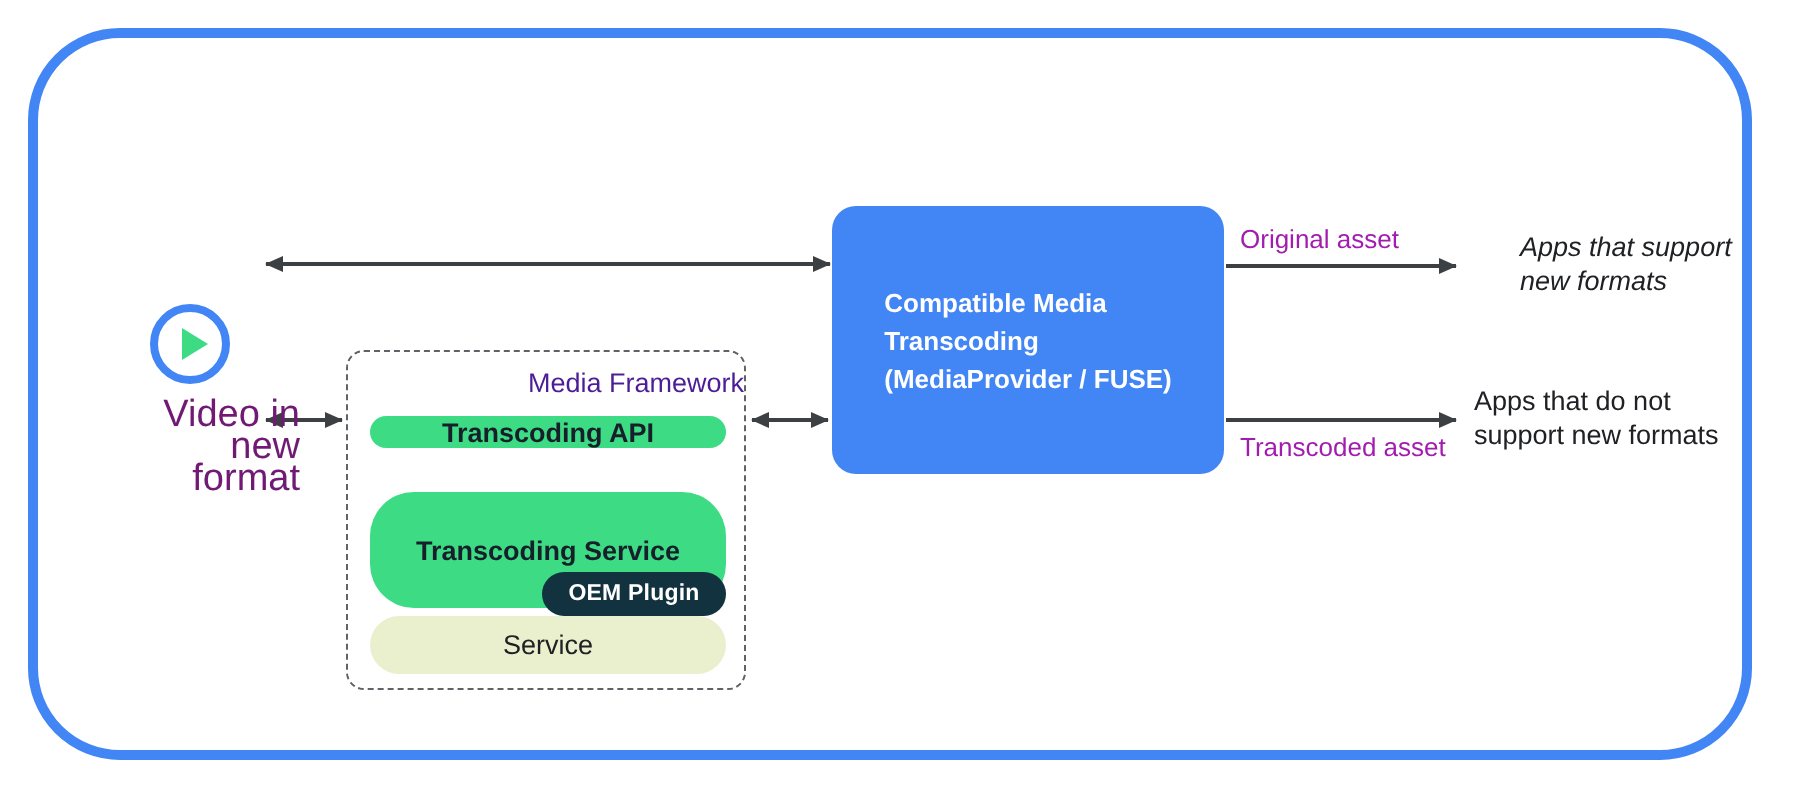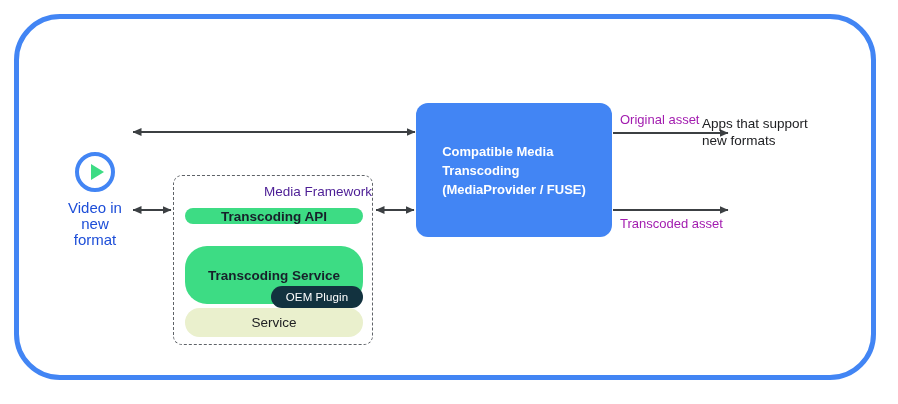--- a/index.html
+++ b/index.html
@@ -50,24 +50,25 @@
   }
   .play-triangle {
     width: 0;
     height: 0;
     border-top: 8px solid transparent;
     border-bottom: 8px solid transparent;
     border-left: 13px solid #3ddc84;
     margin-left: 4px;
   }
   .video-label {
-    font-size: 15px;
-    color: #1d4ed8;
+    font-size: 19px;
+    color: #701a75;
     line-height: 16px;
     white-space: pre-line;
+    text-align: right;
   }
   
   .media-framework {
     position: absolute;
     left: 173px;
     top: 175px;
     width: 200px;
     height: 170px;
     border: 1.6px dashed #5f6368;
     border-radius: 9px;
@@ -124,21 +125,21 @@
   .oem-badge {
     position: absolute;
     left: 97px;
     top: 110px;
     width: 92px;
     height: 22px;
     background: #12323f;
     color: #ffffff;
     border-radius: 12px;
     font-size: 11.5px;
-    font-weight: normal;
+    font-weight: bold;
     display: flex;
     align-items: center;
     justify-content: center;
     letter-spacing: 0.1px;
   }
   
   .cmt-box {
     position: absolute;
     left: 416px;
     top: 103px;
@@ -174,21 +175,21 @@
   }
   .label-original { left: 620px; top: 112px; }
   .label-transcoded { left: 620px; top: 216px; }
   .apps-label {
     position: absolute;
     font-size: 13.5px;
     color: #202124;
     line-height: 17px;
     white-space: pre-line;
   }
-  .apps-support { left: 702px; top: 115px; }
+  .apps-support { left: 760px; top: 115px; font-style: italic; }
   .apps-nosupport { left: 737px; top: 192px; }
 </style>
 </head>
 <body>
 
 <div id="canvas">
 
   <div class="outer-frame"></div>
 
   <svg class="arrow-layer" viewBox="0 0 898 404" xmlns="http://www.w3.org/2000/svg">
@@ -247,14 +248,16 @@
 Transcoding
 (MediaProvider / FUSE)</div>
 
   <div class="asset-label label-original">Original asset</div>
 
   <div class="asset-label label-transcoded">Transcoded asset</div>
 
   <div class="apps-label apps-support">Apps that support
 new formats</div>
 
+  <div class="apps-label apps-nosupport">Apps that do not
+support new formats</div>
 
 </div>
 
 </body></html>

